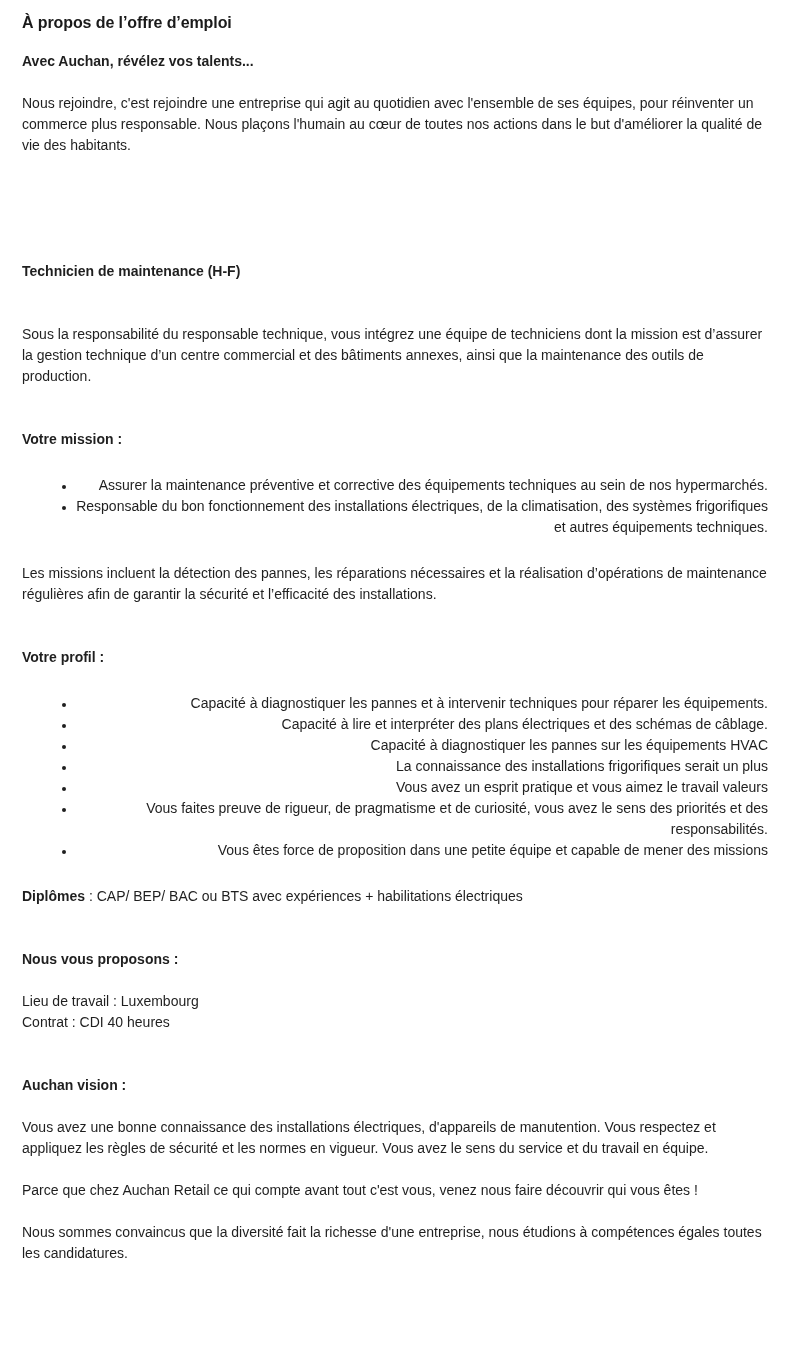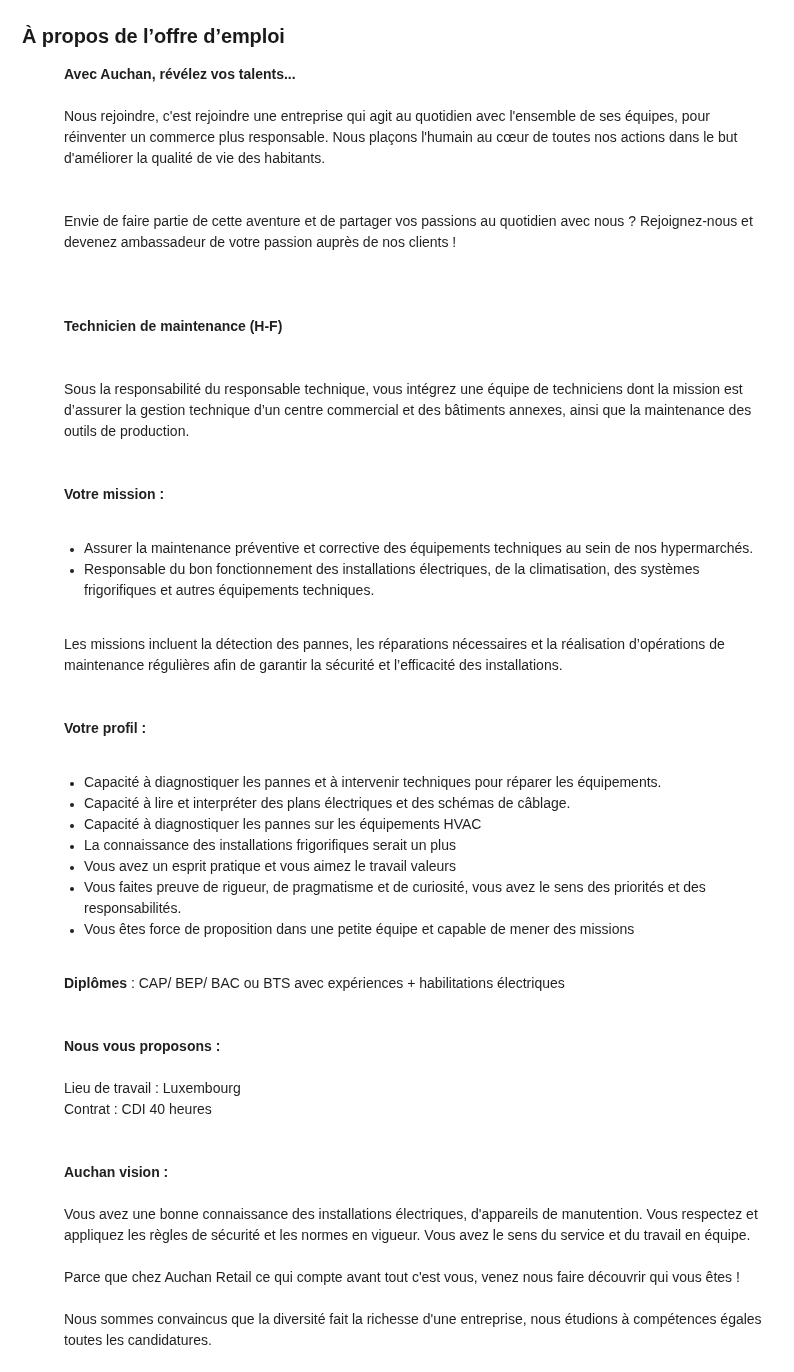--- a/index.html
+++ b/index.html
@@ -1,39 +1,38 @@
 <!DOCTYPE html>
 <html><head>
 <meta charset="utf-8">
 <style>
   html, body { margin:0; padding:0; background:#ffffff; }
   body { width:794px; height:1372px; overflow:hidden; font-family:"Liberation Sans", sans-serif; color:#1f1f1f; }
   .wrap { padding:0 22px; }
-  h1 { font-size:20px; font-weight:600; margin:0; padding-top:24px; height:30px; line-height:24px; color:#1a1a1a; letter-spacing:-0.1px; }
+  h1 { font-size:16px; font-weight:600; margin:0; padding-top:11px; height:30px; line-height:24px; color:#1a1a1a; letter-spacing:-0.1px; }
   .content { font-size:14px; line-height:21px; margin-top:10px; }
-  .line { min-height:21px;margin-left:42px; }
+  .line { min-height:21px; }
   .blank { height:21px; }
   .b { font-weight:700; }
-  ul { margin:12px; padding-left:50px; list-style:disc; }
+  ul { margin:4px; padding-left:50px; list-style:disc;text-align:right; }
   li { line-height:21px; }
   li::marker { font-size:12px; }
 </style>
 </head>
 <body>
 
 <div class="wrap">
   <h1>À propos de l’offre d’emploi</h1>
 
   <div class="content">
     <div class="line b">Avec Auchan, révélez vos talents...</div>
     <div class="blank"></div>
     <div class="line">Nous rejoindre, c'est rejoindre une entreprise qui agit au quotidien avec l'ensemble de ses équipes, pour réinventer un commerce plus responsable. Nous plaçons l'humain au cœur de toutes nos actions dans le but d'améliorer la qualité de vie des habitants.</div>
     <div class="blank"></div>
     <div class="blank"></div>
-    <div class="line">Envie de faire partie de cette aventure et de partager vos passions au quotidien avec nous ? Rejoignez-nous et devenez ambassadeur de votre passion auprès de nos clients !</div>
     <div class="blank"></div>
     <div class="blank"></div>
     <div class="blank"></div>
     <div class="line b">Technicien de maintenance (H-F)</div>
     <div class="blank"></div>
     <div class="blank"></div>
     <div class="line">Sous la responsabilité du responsable technique, vous intégrez une équipe de techniciens dont la mission est d’assurer la gestion technique d’un centre commercial et des bâtiments annexes, ainsi que la maintenance des outils de production.</div>
     <div class="blank"></div>
     <div class="blank"></div>
 

